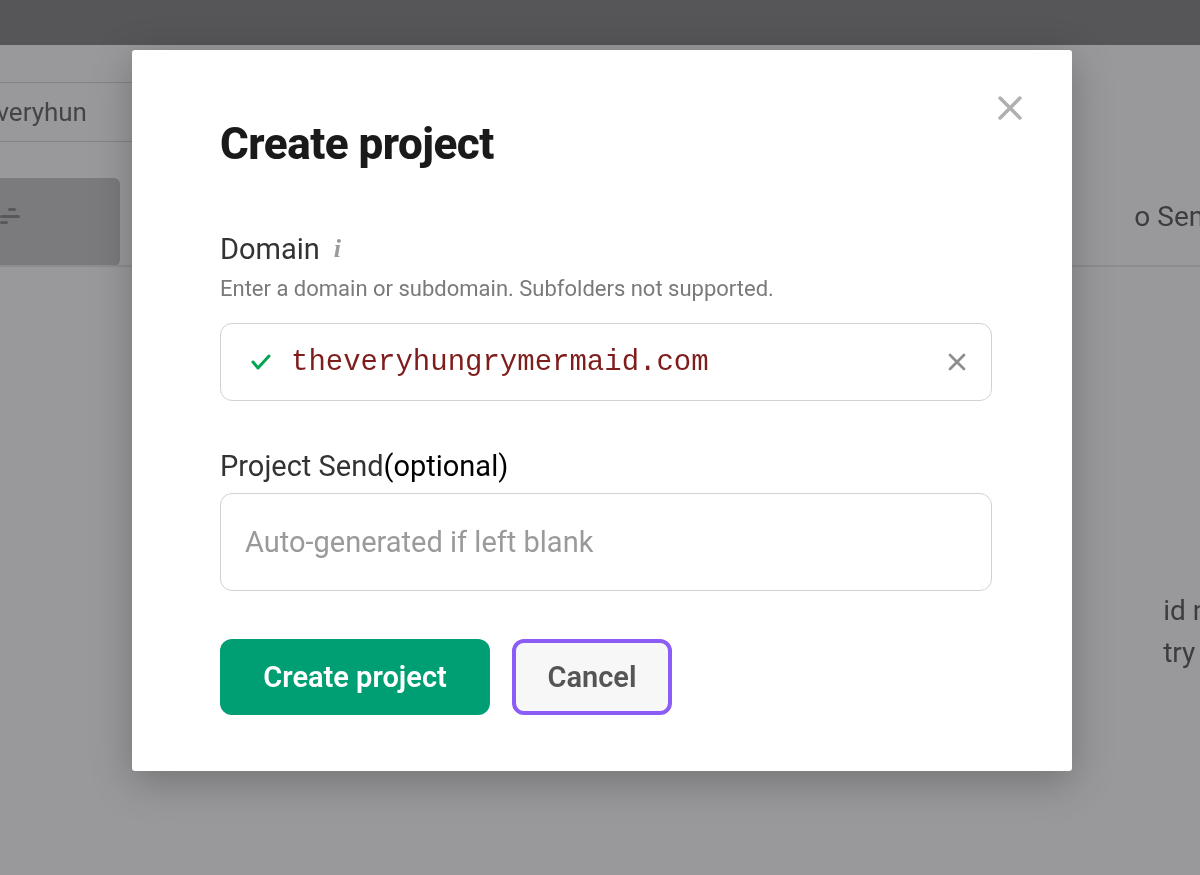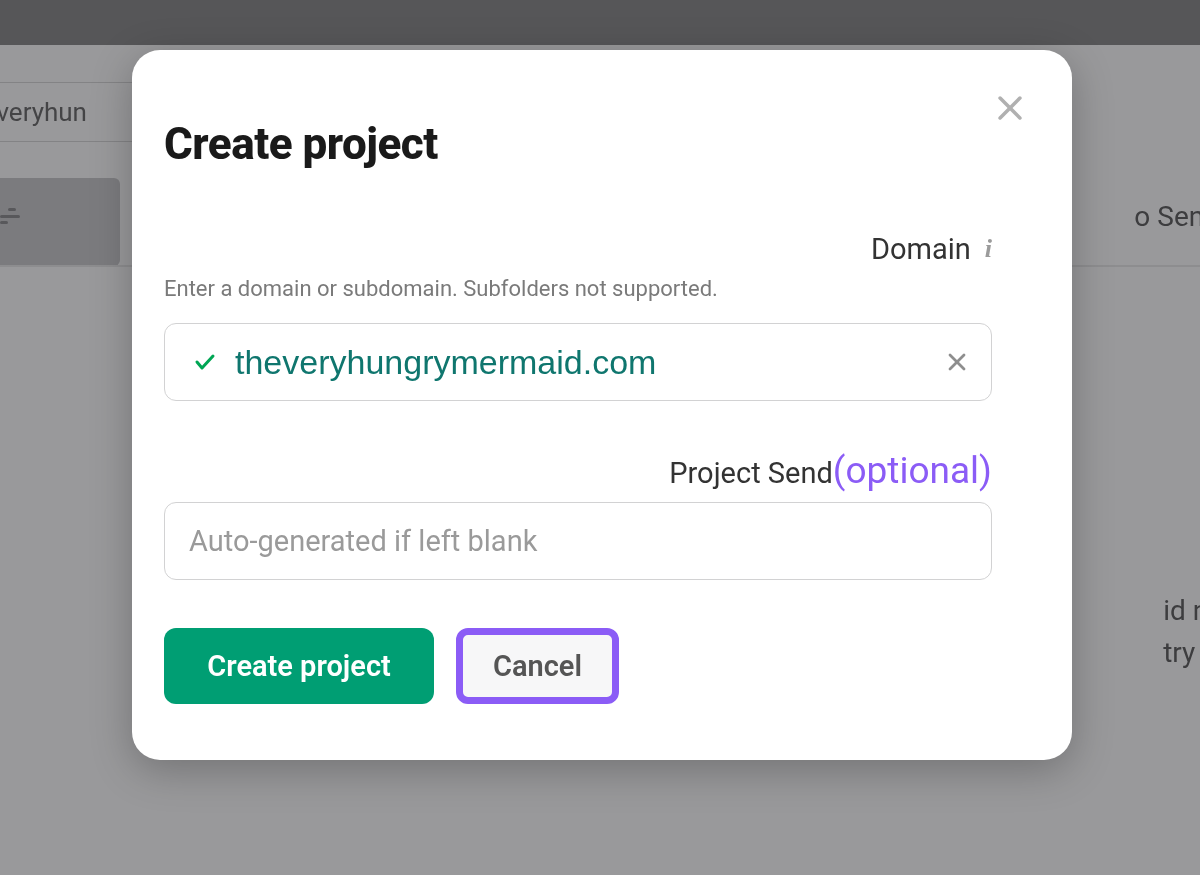--- a/index.html
+++ b/index.html
@@ -103,22 +103,22 @@
       inset: 0;
       background: rgba(70, 70, 72, 0.55);
     }
     
     .modal {
       position: absolute;
       top: 50px;
       left: 132px;
       width: 940px;
       background: #ffffff;
-      border-radius: 28px;
-      padding: 68px 80px 56px 32px;
+      border-radius: 3px;
+      padding: 68px 80px 56px 88px;
       box-shadow: 0 10px 40px rgba(0,0,0,0.25);
     }
     .modal-close {
       position: absolute;
       top: 36px;
       right: 40px;
       width: 44px;
       height: 44px;
       display: flex;
       align-items: center;
@@ -138,42 +138,42 @@
       color: #1a1a1a;
       letter-spacing: -0.5px;
       margin-bottom: 62px;
     }
     .field-group {
       margin-bottom: 48px;
     }
     .field-label-row {
       display: flex;
       align-items: baseline;
-      justify-content: flex-end;
+      justify-content: flex-start;
       margin-bottom: 10px;
     }
     .field-label {
       font-size: 29px;
       color: #333333;
       font-weight: 400;
       display: flex;
       align-items: center;
       gap: 14px;
     }
     .info-icon {
       font-family: Georgia, serif;
       font-style: italic;
       font-size: 26px;
       color: #9b9b9b;
       line-height: 1;
       font-weight: 600;
     }
     .field-optional {
-      font-size: 37px;
-      color: #8b5cf6;
+      font-size: 29px;
+      color: #000000;
     }
     .field-hint {
       font-size: 22px;
       color: #7a7a7a;
       margin-bottom: 22px;
     }
     .input-wrap {
       position: relative;
       width: 100%;
       border: 1px solid #d2d2d3;
@@ -191,23 +191,23 @@
       margin-right: 18px;
     }
     .input-check svg {
       width: 24px;
       height: 24px;
     }
     .domain-input {
       flex: 1;
       border: none;
       outline: none;
-      font-size: 34px;
-      color: #0f766e;
-      font-family: Liberation Sans, sans-serif;
+      font-size: 29px;
+      color: #7f1d1d;
+      font-family: Liberation Mono, monospace;
       background: transparent;
     }
     .input-clear {
       position: absolute;
       right: 22px;
       top: 50%;
       transform: translateY(-50%);
       color: #8e8e8e;
       cursor: pointer;
       background: transparent;
@@ -217,21 +217,21 @@
       justify-content: center;
     }
     .input-clear svg {
       width: 24px;
       height: 24px;
     }
     .project-input {
       width: 100%;
       border: 1px solid #d2d2d3;
       border-radius: 12px;
-      height: 78px;
+      height: 98px;
       padding: 0 24px;
       font-size: 29px;
       font-family: inherit;
       color: #222;
       outline: none;
     }
     .project-input::placeholder {
       color: #9a9a9a;
     }
     .button-row {
@@ -253,21 +253,21 @@
     }
     .btn-primary {
       background: #009e73;
       color: #ffffff;
       border: none;
       min-width: 270px;
     }
     .btn-secondary {
       background: #f7f7f8;
       color: #555;
-      border: 7px solid #8b5cf6;
+      border: 4px solid #8b5cf6;
       min-width: 160px;
     }
   </style>
 </head>
 <body>
 
 <div class="bg-page">
   <div class="bg-header-dark">
     
   </div>

